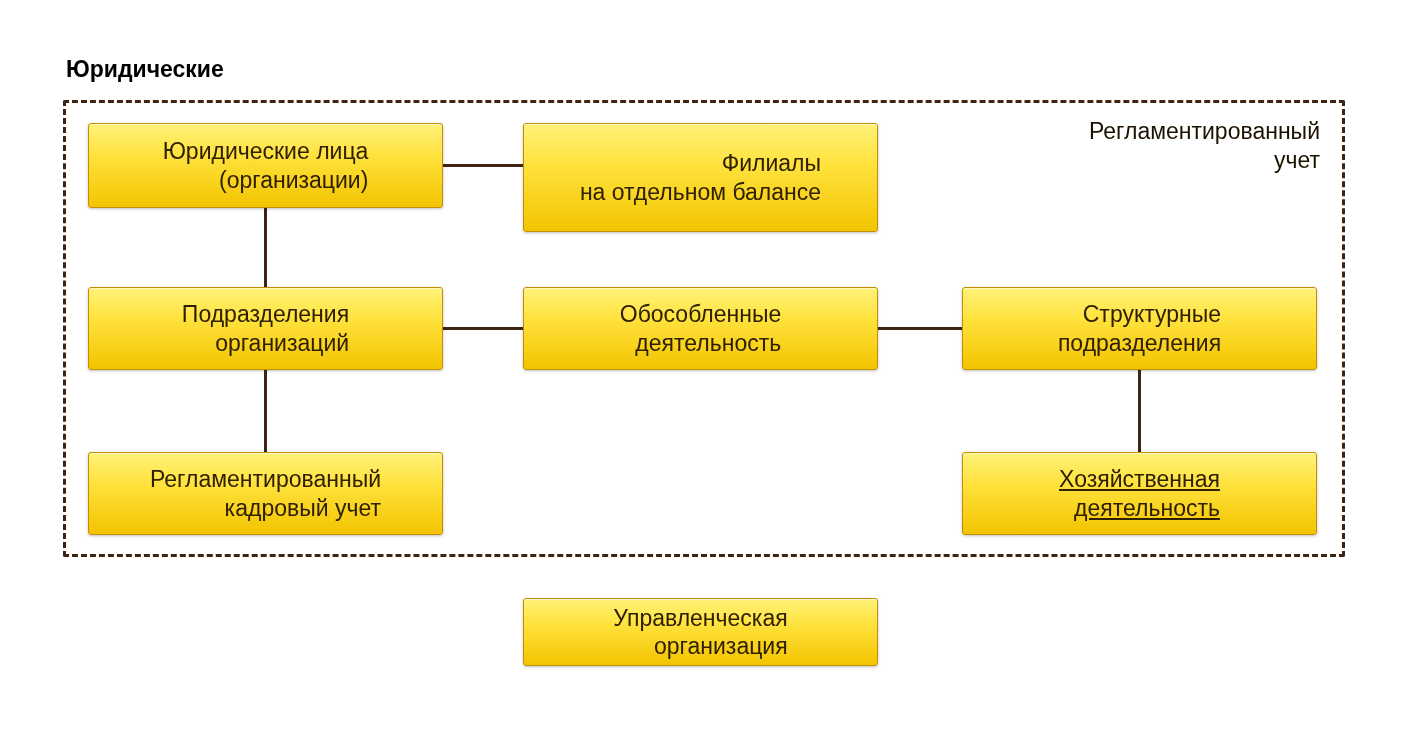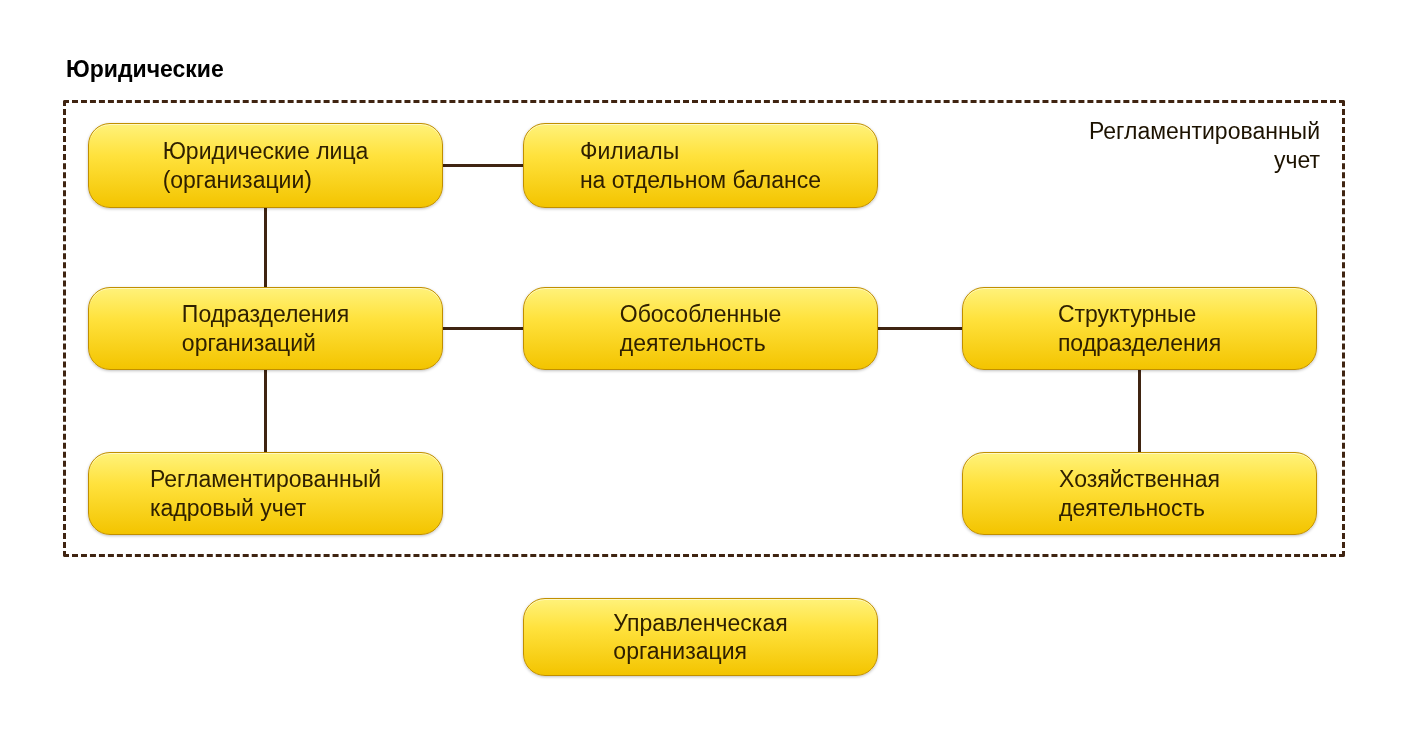--- a/index.html
+++ b/index.html
@@ -51,40 +51,40 @@
     font-size:23px;
     color:#1c1200;
     text-align:right;
     white-space:pre-line;
     line-height:1.25;
   }
   .node{
     position:absolute;
     box-sizing:border-box;
     border:1px solid var(--box-border);
-    border-radius:22px;
+    border-radius:3px;
     background:linear-gradient(180deg,var(--box-grad-top) 0%,var(--box-grad-mid) 38%,var(--box-grad-bottom) 100%);
     box-shadow:0 1px 3px rgba(0,0,0,0.25), inset 0 1px 0 rgba(255,255,255,0.55);
     display:flex;
     align-items:center;
     justify-content:center;
-    text-align:left;
+    text-align:right;
     font-size:23px;
     line-height:1.22;
     color:var(--box-text);
     white-space:pre-line;
   }
   .node-legal-entities        {left:88px;  top:123px; width:355px; height:85px;}
-  .node-branches              {left:523px; top:123px; width:355px; height:85px;}
+  .node-branches              {left:523px; top:123px; width:355px; height:109px;}
   .node-org-subdivisions      {left:88px;  top:287px; width:355px; height:83px;}
   .node-separate-subdivisions {left:523px; top:287px; width:355px; height:83px;}
   .node-structural-subdivisions{left:962px; top:287px; width:355px; height:83px;}
   .node-regulated-hr          {left:88px;  top:452px; width:355px; height:83px;}
-  .node-business-activity     {left:962px; top:452px; width:355px; height:83px;}
-  .node-management-org        {left:523px; top:598px; width:355px; height:78px;}
+  .node-business-activity     {left:962px; top:452px; width:355px; height:83px;text-decoration:underline;}
+  .node-management-org        {left:523px; top:598px; width:355px; height:68px;}
   .connector{
     position:absolute;
     background:var(--connector);
   }
   .connector-h1{left:443px;  top:164px; width:80px; height:3px;}
   .connector-v1{left:264px;  top:208px; width:3px;  height:79px;}
   .connector-h2{left:443px;  top:327px; width:80px; height:3px;}
   .connector-h3{left:878px;  top:327px; width:84px; height:3px;}
   .connector-v2{left:264px;  top:370px; width:3px;  height:82px;}
   .connector-v3{left:1138px; top:370px; width:3px;  height:82px;}

